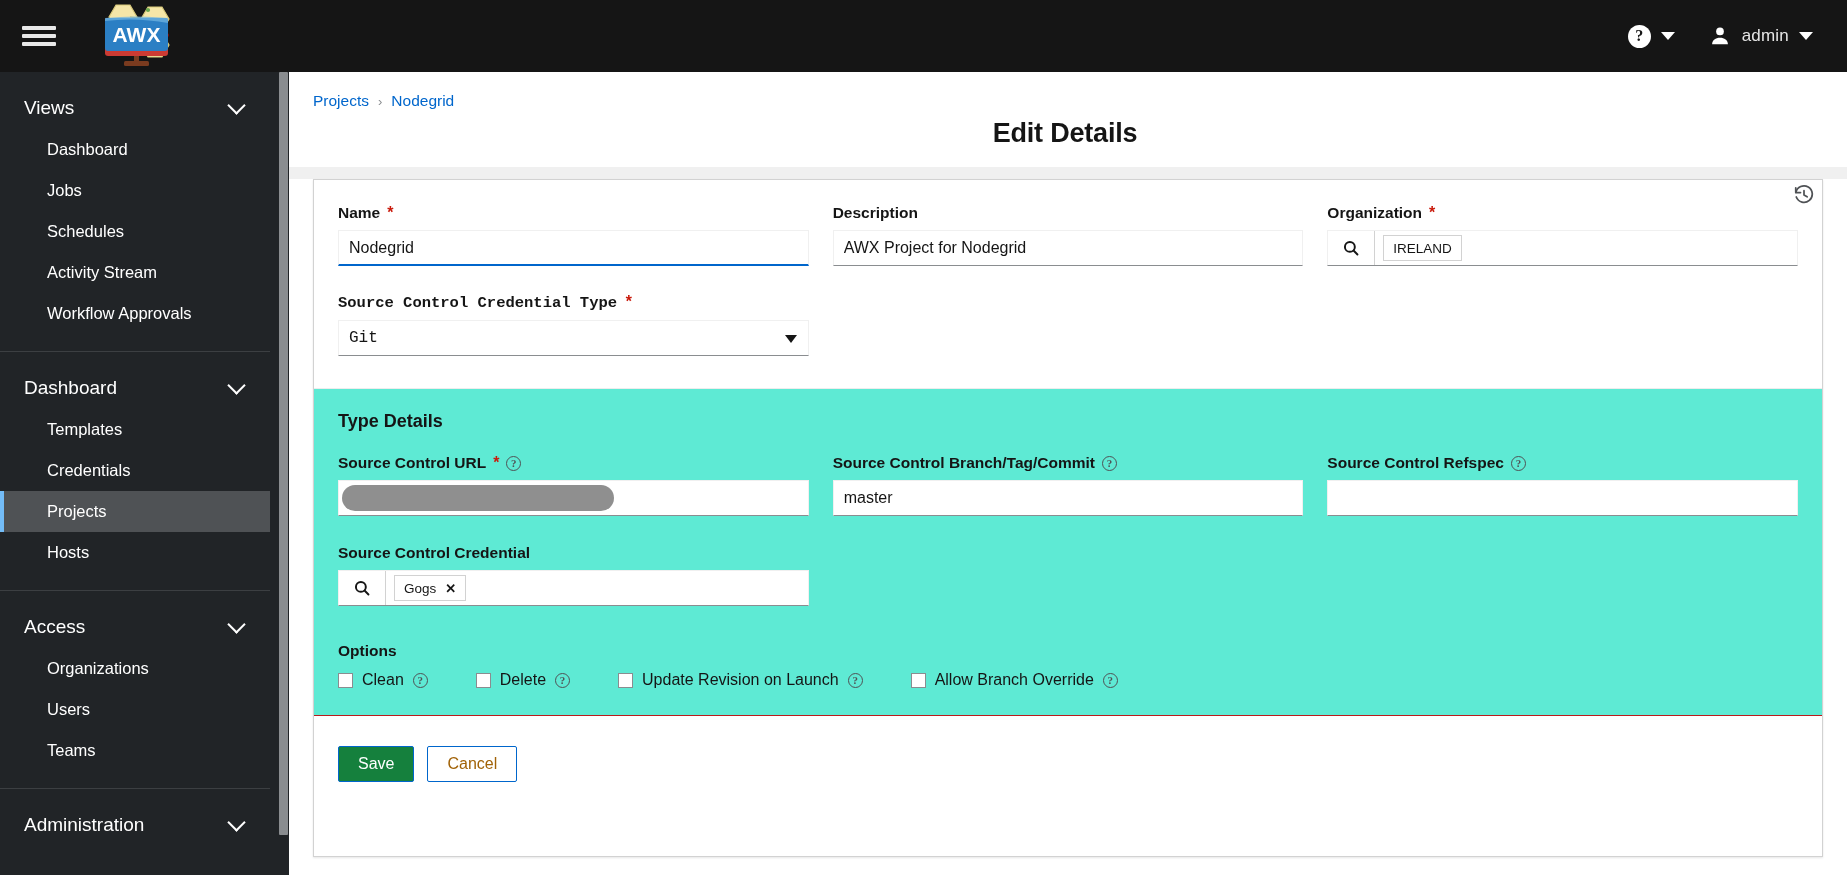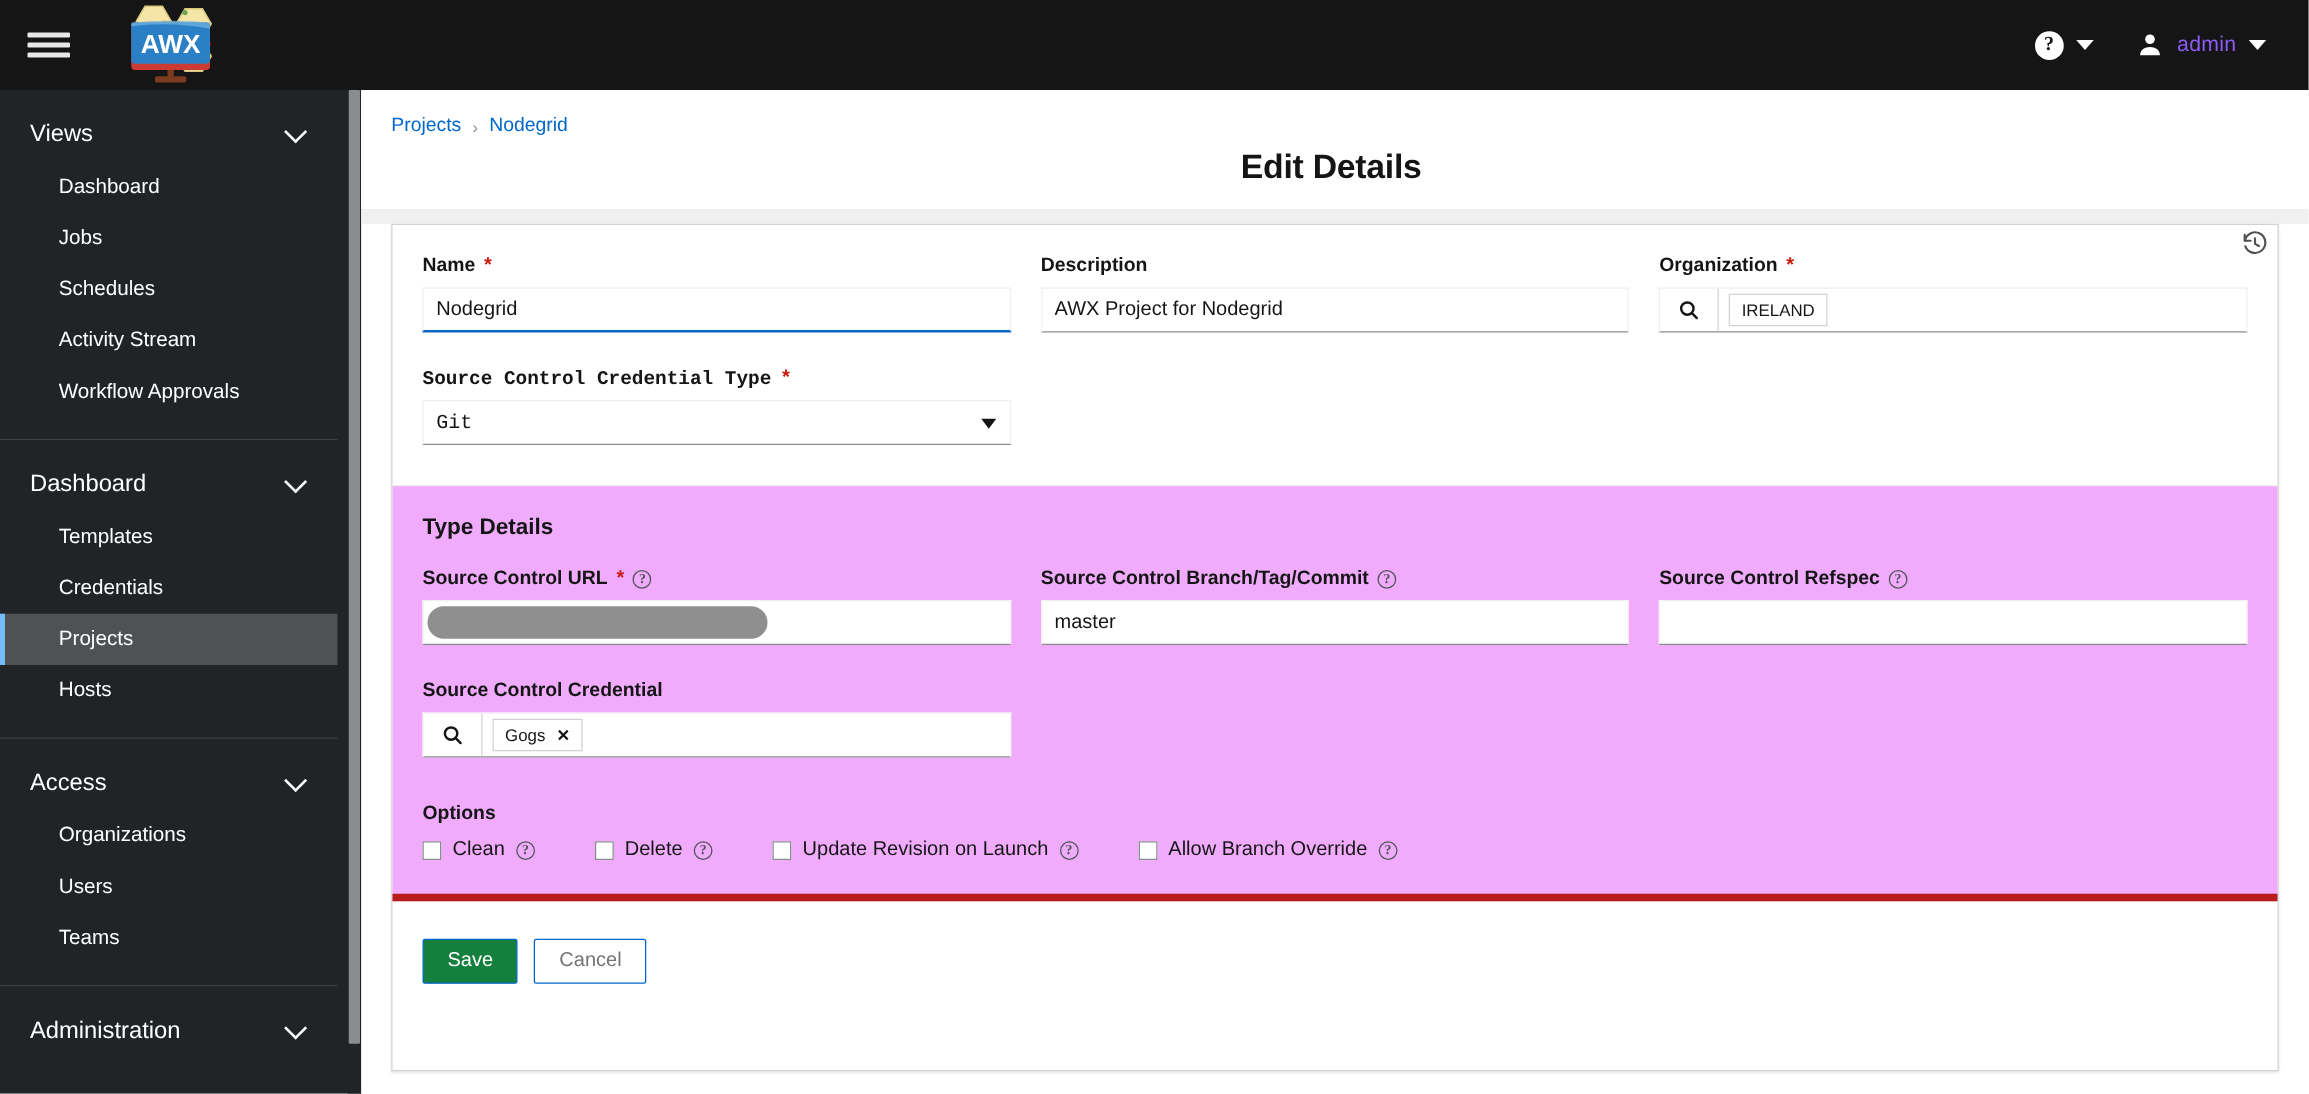--- a/index.html
+++ b/index.html
@@ -41,21 +41,21 @@
     display: flex; align-items: center; justify-content: center;
     font-family: "Liberation Serif", serif;
   }
   .caret-down {
     width: 0; height: 0; margin: 0 10px;
     border-left: 7px solid transparent; border-right: 7px solid transparent;
     border-top: 8px solid #ffffff; cursor: pointer;
   }
   .user-area { display: flex; align-items: center; margin-left: 24px; cursor: pointer; }
   .user-glyph { width: 22px; height: 22px; margin-right: 11px; }
-  .user-name { font-size: 17px; color: #8b5cf6; letter-spacing: .2px; text-align: right; }
+  .user-name { font-size: 17px; color: #e5e5e5; letter-spacing: .2px; text-align: right; }
 
   
   .sidebar {
     position: absolute; top: 72px; left: 0;
     width: 289px; height: 803px;
     background: #212427;
     overflow: hidden;
   }
   .nav-scroll { width: 270px; height: 803px; position: relative; }
   .nav-section { border-bottom: 1px solid #3c3f42; padding-bottom: 17px; }
@@ -179,22 +179,22 @@
   }
   .lookup-body { flex: 1; display: flex; align-items: center; padding: 0 8px; gap: 6px; }
   .chip {
     display: inline-flex; align-items: center; gap: 9px;
     border: 1px solid #d2d2d2; background: #ffffff;
     height: 26px; padding: 0 9px; font-size: 13.5px; color: #151515;
   }
   .chip-x { font-size: 13px; color: #151515; cursor: pointer; font-weight: 700; }
 
   .type-details {
-    background: #f0abfc;
-    border-top: 1px solid #ededed; border-bottom: 6px solid #b91c1c;
+    background: #5eead4;
+    border-top: 1px solid #ededed; border-bottom: 1px solid #b91c1c;
     padding: 22px 24px 26px 24px;
   }
   .section-title { font-size: 18px; font-weight: 700; color: #151515; margin-bottom: 22px; }
 
   .redact-pill {
     position: absolute; left: 4px; top: 5px;
     width: 272px; height: 26px;
     background: #8f8f8f; border-radius: 14px;
   }
   .url-wrap { position: relative; }
@@ -210,21 +210,21 @@
   }
   .opt-label { font-size: 16px; color: #151515; }
 
   .actions { padding: 30px 24px 24px 24px; display: flex; gap: 13px; }
   .btn {
     height: 36px; padding: 0 19px;
     font-size: 16px; font-family: "Liberation Sans", sans-serif;
     cursor: pointer; border-radius: 2px; line-height: 34px;
   }
   .btn-primary { background: #15803d; color: #ffffff; border: 1px solid #06c; }
-  .btn-secondary { background: #ffffff; color: #737373; border: 1px solid #06c; }
+  .btn-secondary { background: #ffffff; color: #a16207; border: 1px solid #06c; }
 </style>
 </head>
 <body>
 
 <div id="app">
 
   <div class="masthead">
     <div class="hamburger">
       <span></span>
         <span></span>

